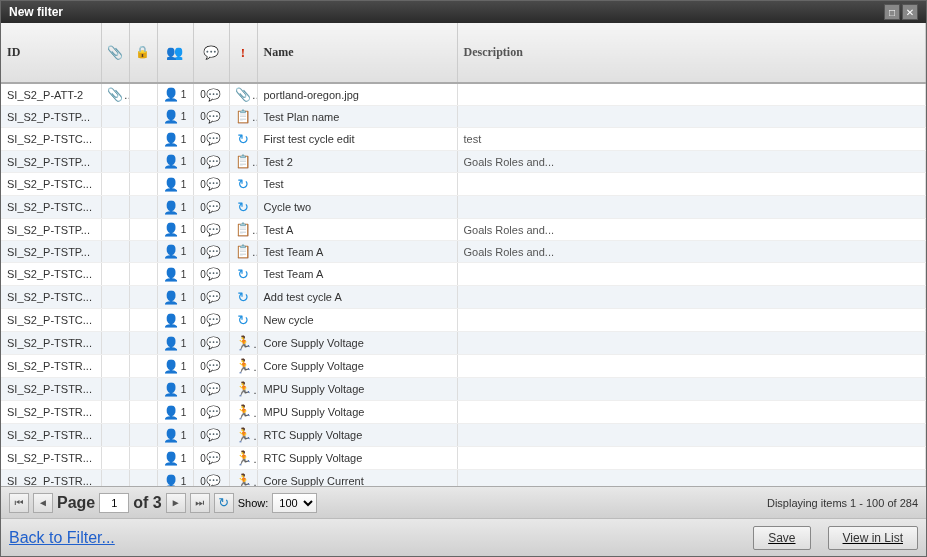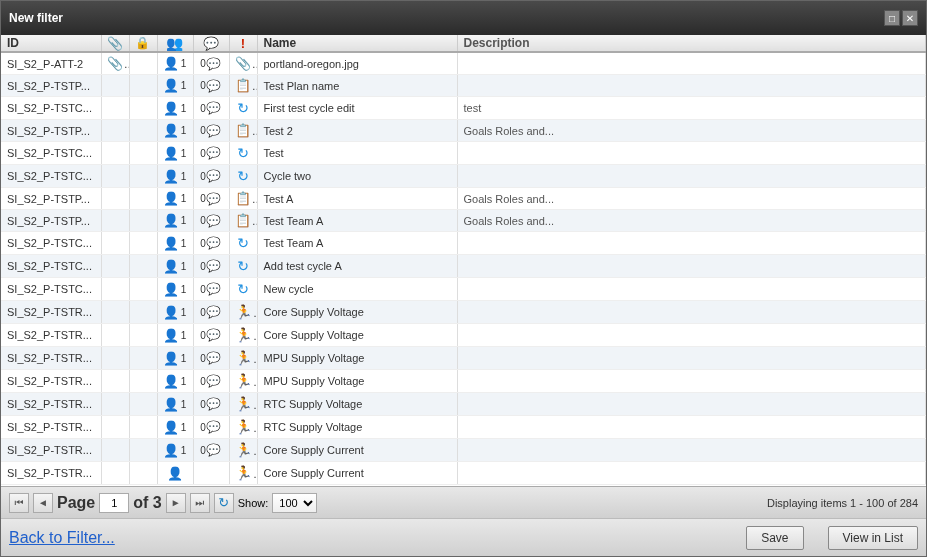--- a/index.html
+++ b/index.html
@@ -3,21 +3,21 @@
   <meta charset="utf-8">
   <style>
     * { box-sizing: border-box; margin: 0; padding: 0; }
     body { font-family: Arial, Helvetica, sans-serif; font-size: 12px; background: #d4d4d4; }
 
     .window { width: 927px; height: 557px; display: flex; flex-direction: column; border: 1px solid #666; background: #fff; }
 
     .titlebar {
       background: linear-gradient(to bottom, #4a4a4a, #2a2a2a);
       color: #fff;
-      padding: 17px 8px;
+      padding: 11px 8px;
       display: flex;
       align-items: center;
       justify-content: space-between;
       height: 16px;
       flex-shrink: 0;
     }
     .titlebar-title { font-size: 12px; font-weight: bold; }
     .titlebar-controls { display: flex; gap: 2px; }
     .titlebar-btn {
       width: 16px; height: 16px;
@@ -30,28 +30,29 @@
     .table-container { flex: 1; overflow: hidden; display: flex; flex-direction: column; }
 
     .table-wrapper { flex: 1; overflow-y: auto; overflow-x: hidden; }
 
     table { width: 100%; border-collapse: collapse; table-layout: fixed; }
 
     thead th {
       background: linear-gradient(to bottom, #f5f5f5, #e0e0e0);
       border-bottom: 2px solid #aaa;
       border-right: 1px solid #ccc;
-      padding: 0 6px;
+      padding: 21px 6px;
       text-align: left;
       font-weight: bold;
       font-size: 12px;
       color: #333;
       position: sticky; top: 0; z-index: 10;
       white-space: nowrap;
       overflow: hidden;
+      font-family: Liberation Serif, serif;
     }
 
     thead th.col-id { width: 100px; }
     thead th.col-attach { width: 28px; text-align: center; }
     thead th.col-lock { width: 28px; text-align: center; }
     thead th.col-users { width: 36px; text-align: center; }
     thead th.col-comments { width: 36px; text-align: center; }
     thead th.col-flag { width: 28px; text-align: center; }
     thead th.col-name { width: 200px; }
     thead th.col-desc { width: auto; }
@@ -129,21 +130,21 @@
 
     .bottom-bar {
       display: flex; align-items: center; justify-content: space-between;
       background: linear-gradient(to bottom, #e8e8e8, #d0d0d0);
       border-top: 1px solid #bbb;
       padding: 6px 8px;
       height: 38px;
       flex-shrink: 0;
     }
     .back-link { color: #2060cc; text-decoration: underline; cursor: pointer; font-size: 16px; }
-    .bottom-buttons { display: flex; gap: 24px; }
+    .bottom-buttons { display: flex; gap: 17px; text-decoration: underline; }
     .btn-save, .btn-view {
       padding: 4px 14px;
       border: 1px solid #888;
       background: linear-gradient(to bottom, #f5f5f5, #ddd);
       cursor: pointer;
       font-size: 12px;
       color: #333;
       border-radius: 2px;
     }
 

